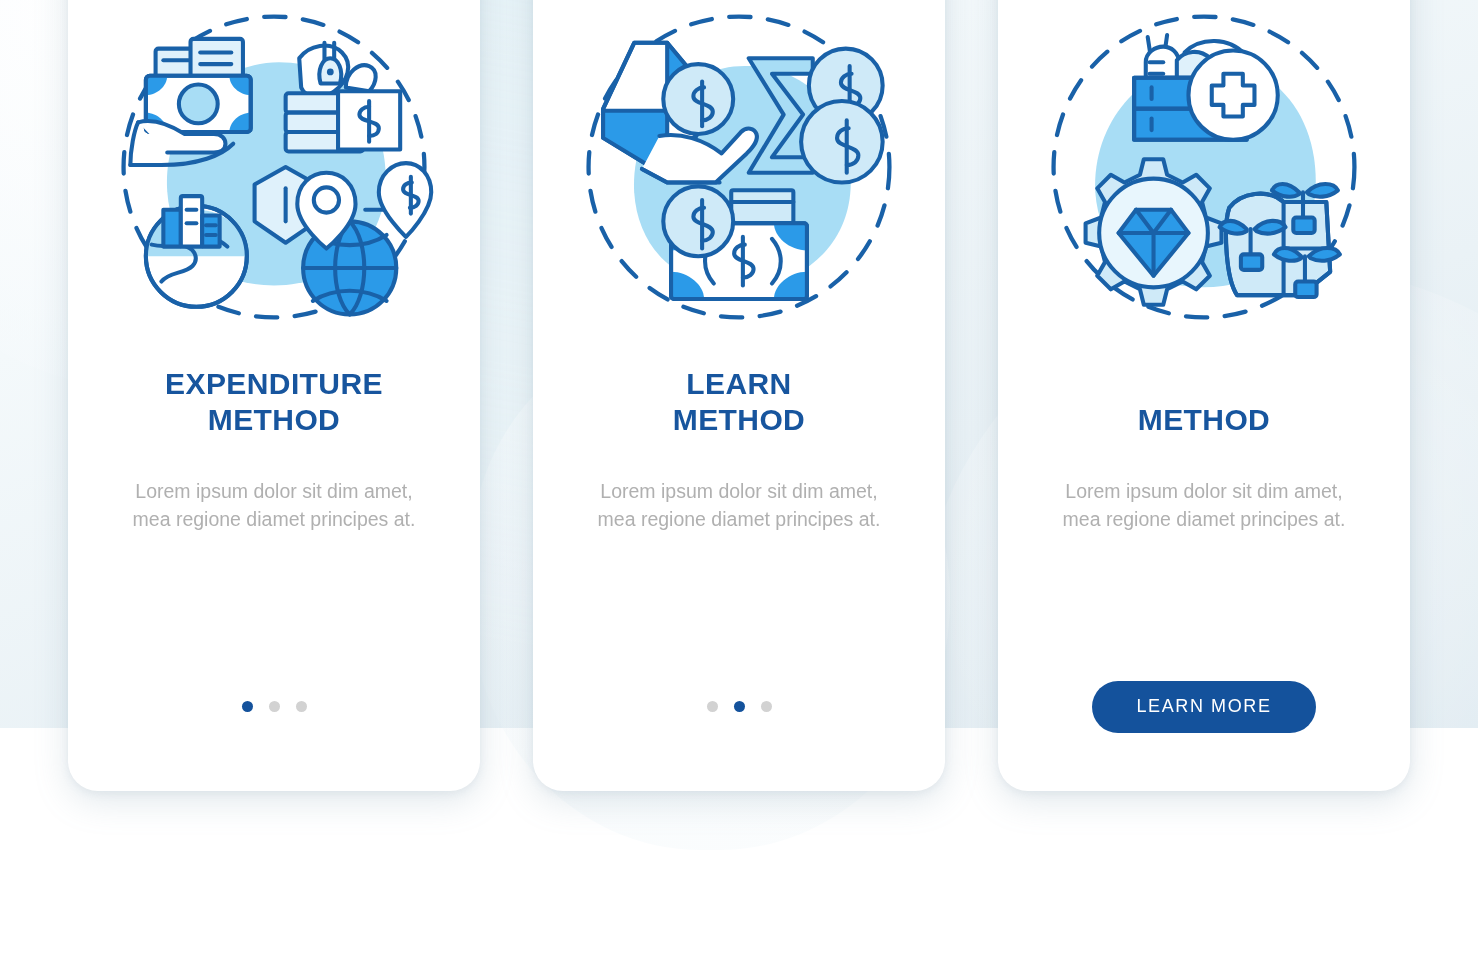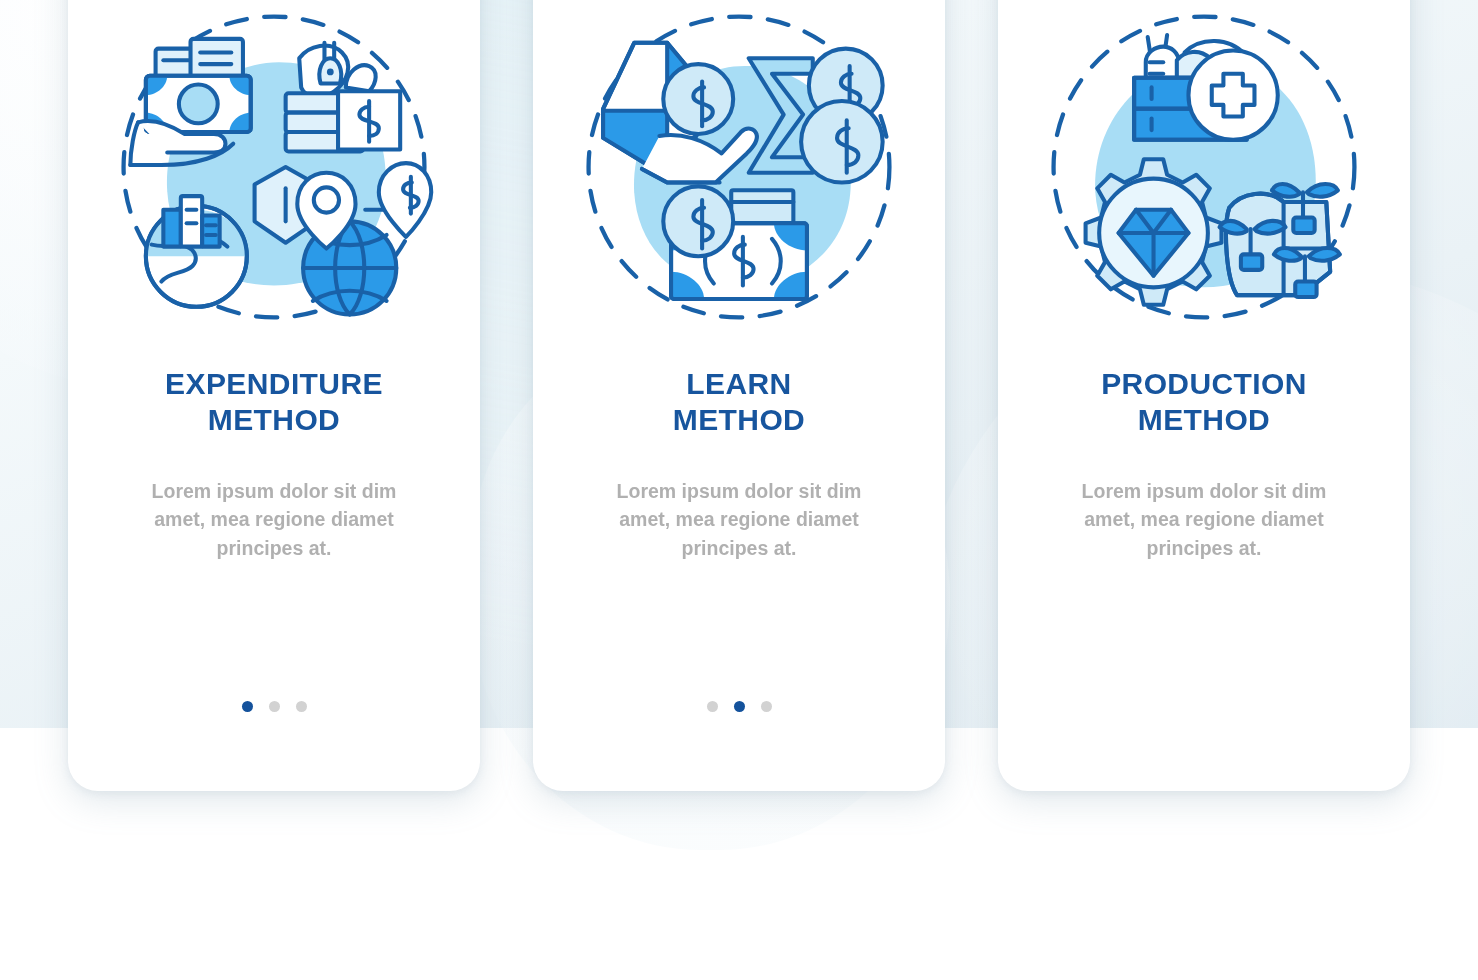--- a/index.html
+++ b/index.html
@@ -91,21 +91,20 @@
     flex: none;
   }
   .desc {
     margin-top: 38px;
     width: 300px;
     text-align: center;
     color: #b0b0b0;
     font-size: 19.5px;
     line-height: 1.46;
     flex: none;
-    font-weight: bold;
   }
 
   .footer {
     margin-top: auto;
     margin-bottom: 58px;
     display: flex;
     align-items: center;
     justify-content: center;
     height: 52px;
     flex: none;
@@ -334,20 +333,23 @@
             <rect x="264" y="288" width="22" height="16" rx="3" fill="#2b9ae8"></rect>
 
             <path d="M222 234 C234 222 250 224 254 232 C244 240 232 240 224 236 Z" fill="#2b9ae8"></path>
             <path d="M214 234 C202 222 190 224 186 232 C196 240 208 240 214 236 Z" fill="#2b9ae8"></path>
             <path d="M218 234 L218 260"></path>
             <rect x="208" y="260" width="22" height="16" rx="3" fill="#2b9ae8"></rect>
           </g>
         </svg>
       </div>
 
-      <div class="title"><span>PRODUCTION</span><br><span>METHOD</span></div>
+      <div class="title"><br><span>METHOD</span></div>
 
       <div class="desc">Lorem ipsum dolor sit dim amet, mea regione diamet principes at.</div>
 
+      <div class="footer">
+        <button class="cta">LEARN MORE</button>
+      </div>
     </div>
 
   </div>
 </div>
 
 </body></html>

